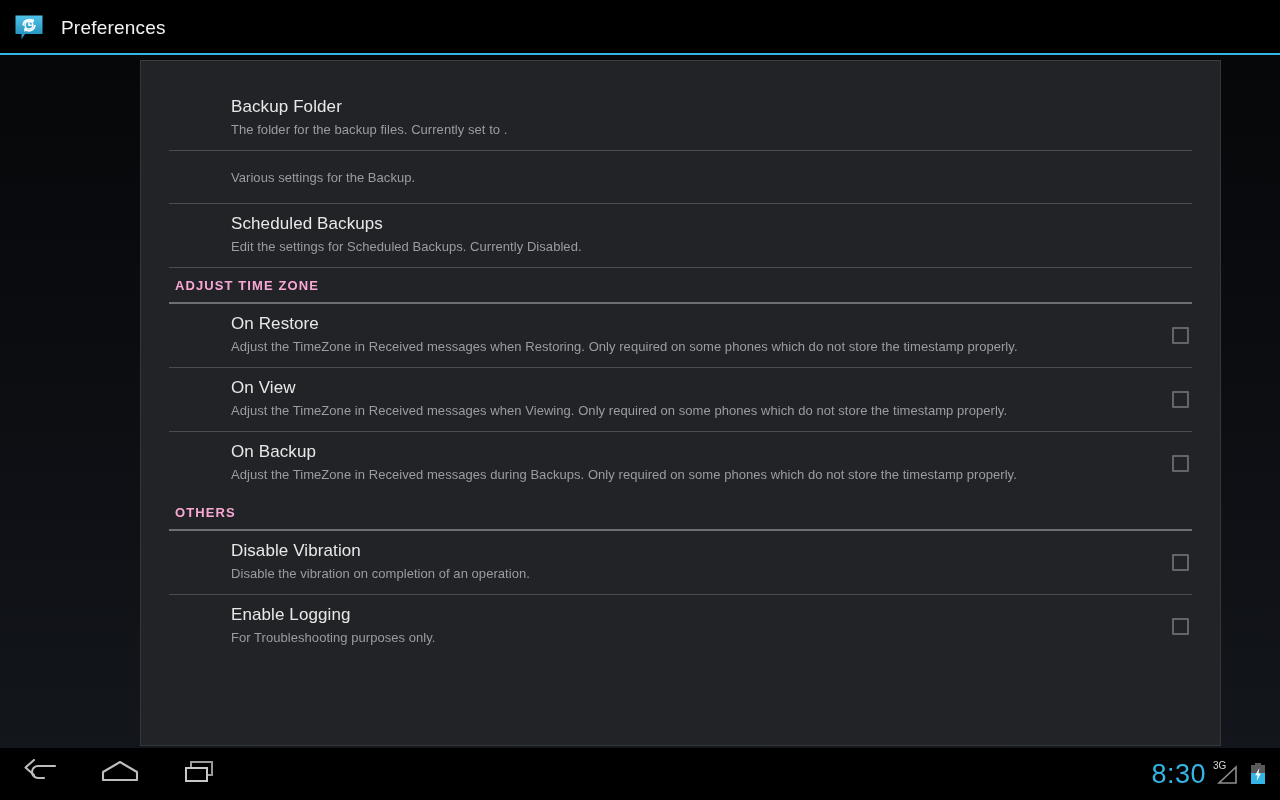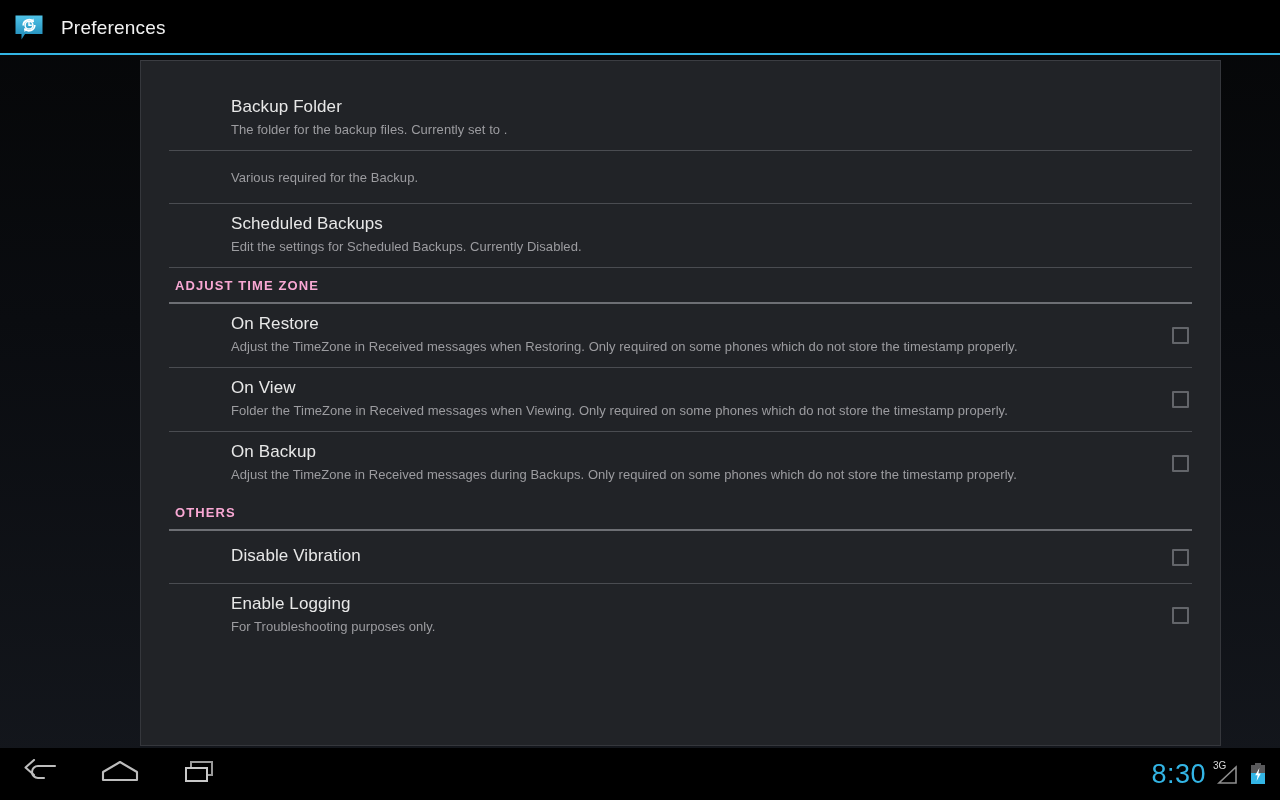--- a/index.html
+++ b/index.html
@@ -192,21 +192,21 @@
     <div id="panel-inner">
         <div class="pref-row">
           <div class="texts">
             <div class="pref-title">Backup Folder</div>
             <div class="pref-summary">The folder for the backup files. Currently set to .</div>
           </div>
         </div>
         <div class="divider"></div>
         <div class="pref-row">
           <div class="texts">
-            <div class="pref-summary">Various required for the Backup.</div>
+            <div class="pref-summary">Various settings for the Backup.</div>
           </div>
         </div>
         <div class="divider"></div>
         <div class="pref-row">
           <div class="texts">
             <div class="pref-title">Scheduled Backups</div>
             <div class="pref-summary">Edit the settings for Scheduled Backups. Currently Disabled.</div>
           </div>
         </div>
         <div class="divider"></div>
@@ -218,39 +218,40 @@
           <div class="texts">
             <div class="pref-title">On Restore</div>
             <div class="pref-summary">Adjust the TimeZone in Received messages when Restoring. Only required on some phones which do not store the timestamp properly.</div>
           </div>
           <div class="checkbox"></div>
         </div>
         <div class="divider"></div>
         <div class="pref-row">
           <div class="texts">
             <div class="pref-title">On View</div>
-            <div class="pref-summary">Folder the TimeZone in Received messages when Viewing. Only required on some phones which do not store the timestamp properly.</div>
+            <div class="pref-summary">Adjust the TimeZone in Received messages when Viewing. Only required on some phones which do not store the timestamp properly.</div>
           </div>
           <div class="checkbox"></div>
         </div>
         <div class="divider"></div>
         <div class="pref-row">
           <div class="texts">
             <div class="pref-title">On Backup</div>
             <div class="pref-summary">Adjust the TimeZone in Received messages during Backups. Only required on some phones which do not store the timestamp properly.</div>
           </div>
           <div class="checkbox"></div>
         </div>
         <div class="section-head">
           <div class="sh-label">OTHERS</div>
         </div>
         <div class="section-rule"></div>
         <div class="pref-row">
           <div class="texts">
             <div class="pref-title">Disable Vibration</div>
+            <div class="pref-summary">Disable the vibration on completion of an operation.</div>
           </div>
           <div class="checkbox"></div>
         </div>
         <div class="divider"></div>
         <div class="pref-row">
           <div class="texts">
             <div class="pref-title">Enable Logging</div>
             <div class="pref-summary">For Troubleshooting purposes only.</div>
           </div>
           <div class="checkbox"></div>

